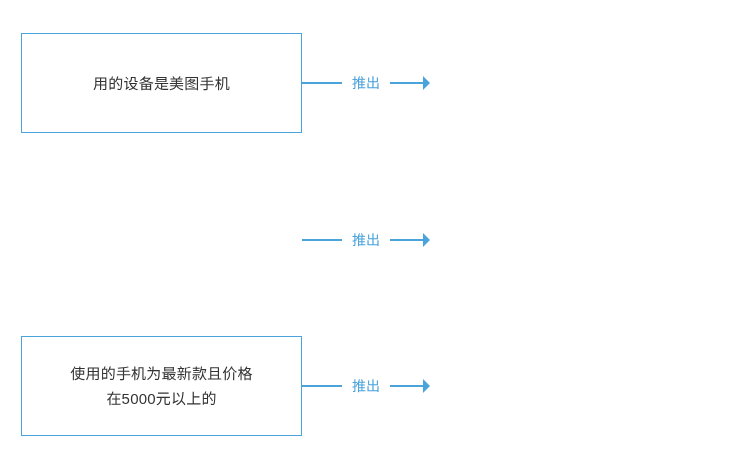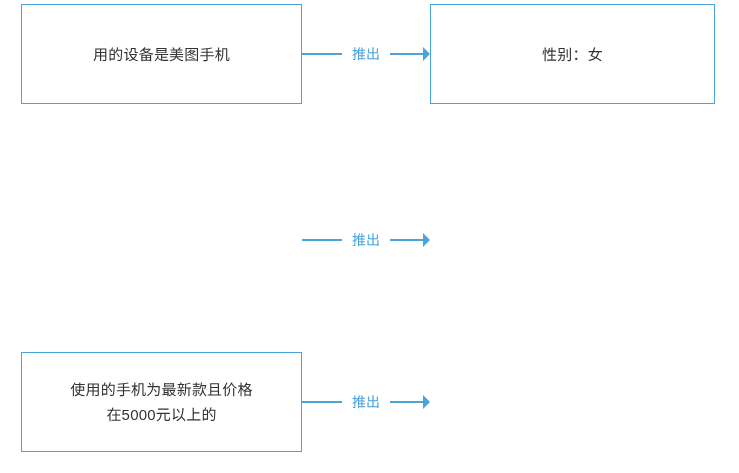--- a/index.html
+++ b/index.html
@@ -24,23 +24,23 @@
     width: 739px;
     height: 473px;
   }
 
   .rule-row {
     position: absolute;
     left: 0;
     width: 739px;
     height: 100px;
   }
-  .rule-row.row-0 { top: 4px; }
+  .rule-row.row-0 { top: 33px; }
   .rule-row.row-1 { top: 190px; }
-  .rule-row.row-2 { top: 352px; }
+  .rule-row.row-2 { top: 336px; }
 
   .node-box {
     position: absolute;
     box-sizing: border-box;
     border: 1px solid #4ba3dc;
     background: #ffffff;
     display: flex;
     align-items: center;
     justify-content: center;
     text-align: center;
@@ -103,21 +103,20 @@
 
     <div class="connector">
       <svg viewBox="0 0 128 100">
         <line x1="0" y1="50" x2="40" y2="50" stroke="#4ba3dc" stroke-width="2"></line>
         <line x1="88" y1="50" x2="122" y2="50" stroke="#4ba3dc" stroke-width="2"></line>
         <polygon points="121,43 128,50 121,57" fill="#4ba3dc"></polygon>
       </svg>
       <span class="connector-label">推出</span>
     </div>
 
-    <div class="node-box conclusion-node">性别：女</div>
   </div>
 
   <div class="rule-row row-1">
 
     <div class="connector">
       <svg viewBox="0 0 128 100">
         <line x1="0" y1="50" x2="40" y2="50" stroke="#4ba3dc" stroke-width="2"></line>
         <line x1="88" y1="50" x2="122" y2="50" stroke="#4ba3dc" stroke-width="2"></line>
         <polygon points="121,43 128,50 121,57" fill="#4ba3dc"></polygon>
       </svg>

